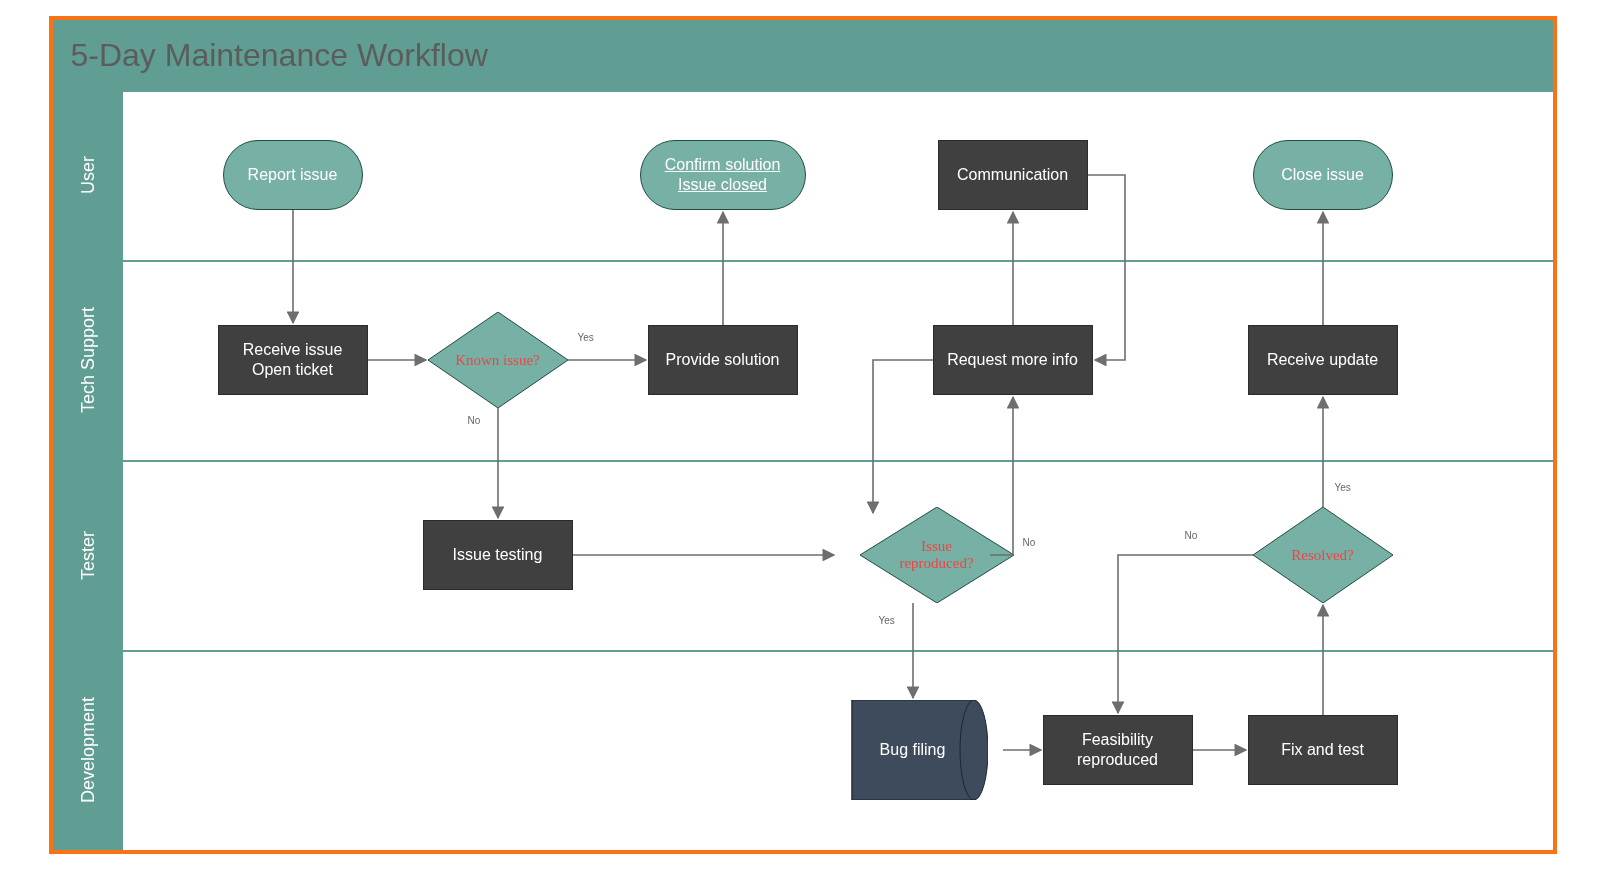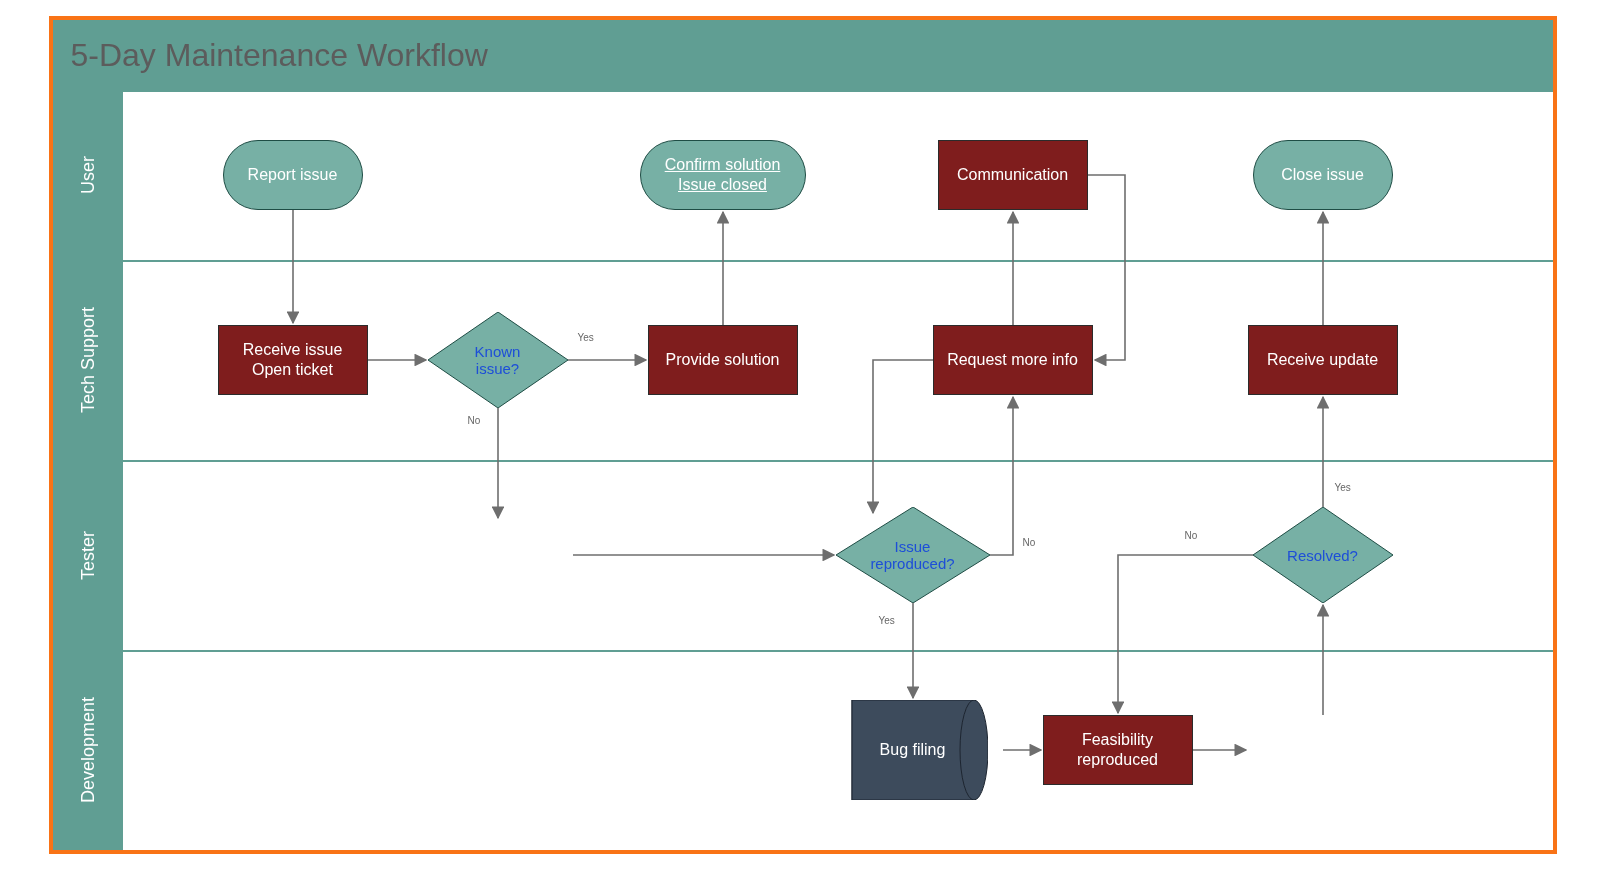--- a/index.html
+++ b/index.html
@@ -66,27 +66,28 @@
     line-height: 1.25;
     padding: 6px 10px;
   }
   .terminator {
     background: #77b0a5;
     color: #fff;
     border: 1px solid #1f4d45;
     border-radius: 36px;
   }
   .process {
-    background: #7f1d1d;
+    background: #404040;
     color: #fff;
     border: 1px solid #2b2b2b;
   }
   .decision {
     position: absolute;
-    color: #1d4ed8;
+    color: #ef4444;
+    font-family: Liberation Serif, serif;
   }
   .decision svg { position: absolute; left:0; top:0; }
   .decision .lbl {
     position: absolute;
     left: 50%; top: 50%;
     transform: translate(-50%,-50%);
     text-align: center;
     width: 100%;
     font-size: 15px;
     padding: 0 18%;
@@ -187,22 +188,25 @@
   </div>
 
   <div class="shape process" style="left:880px; top:305px; width:160px; height:70px;">
     <span>Request more info</span>
   </div>
 
   <div class="shape process" style="left:1195px; top:305px; width:150px; height:70px;">
     <span>Receive update</span>
   </div>
 
-
-  <div class="decision" style="left:783px; top:487px; width:154px; height:96px;">
+  <div class="shape process" style="left:370px; top:500px; width:150px; height:70px;">
+    <span>Issue testing</span>
+  </div>
+
+  <div class="decision" style="left:807px; top:487px; width:154px; height:96px;">
     <svg width="154" height="96">
         <polygon points="77,0 154,48 77,96 0,48" fill="#77b0a5" stroke="#1f4d45" stroke-width="1"></polygon>
       </svg>
     <div class="lbl"><span>Issue reproduced?</span></div>
   </div>
 
   <div class="decision" style="left:1200px; top:487px; width:140px; height:96px;">
     <svg width="140" height="96">
         <polygon points="70,0 140,48 70,96 0,48" fill="#77b0a5" stroke="#1f4d45" stroke-width="1"></polygon>
       </svg>
@@ -215,20 +219,23 @@
       <rect x="14" y="0" width="122" height="100" fill="#3d4b5c" stroke="#1d2530" stroke-width="1"></rect>
       <path d="M136,0 A14,50 0 0 1 136,100 A14,50 0 0 1 136,0 Z" fill="#3d4b5c" stroke="#1d2530" stroke-width="1"></path>
     </svg>
     <div class="lbl"><span>Bug filing</span></div>
   </div>
 
   <div class="shape process" style="left:990px; top:695px; width:150px; height:70px;">
     <span>Feasibility reproduced</span>
   </div>
 
+  <div class="shape process" style="left:1195px; top:695px; width:150px; height:70px;">
+    <span>Fix and test</span>
+  </div>
 
   <svg id="arrows">
     <defs>
       <marker id="arrow" viewBox="0 0 10 10" refX="9" refY="5" markerWidth="8" markerHeight="8" orient="auto-start-reverse">
         <path d="M0,0 L10,5 L0,10 Z" fill="#6e6e6e"></path>
       </marker>
     </defs>
 
     <line x1="240" y1="190" x2="240" y2="303" marker-end="url(#arrow)"></line>
 

